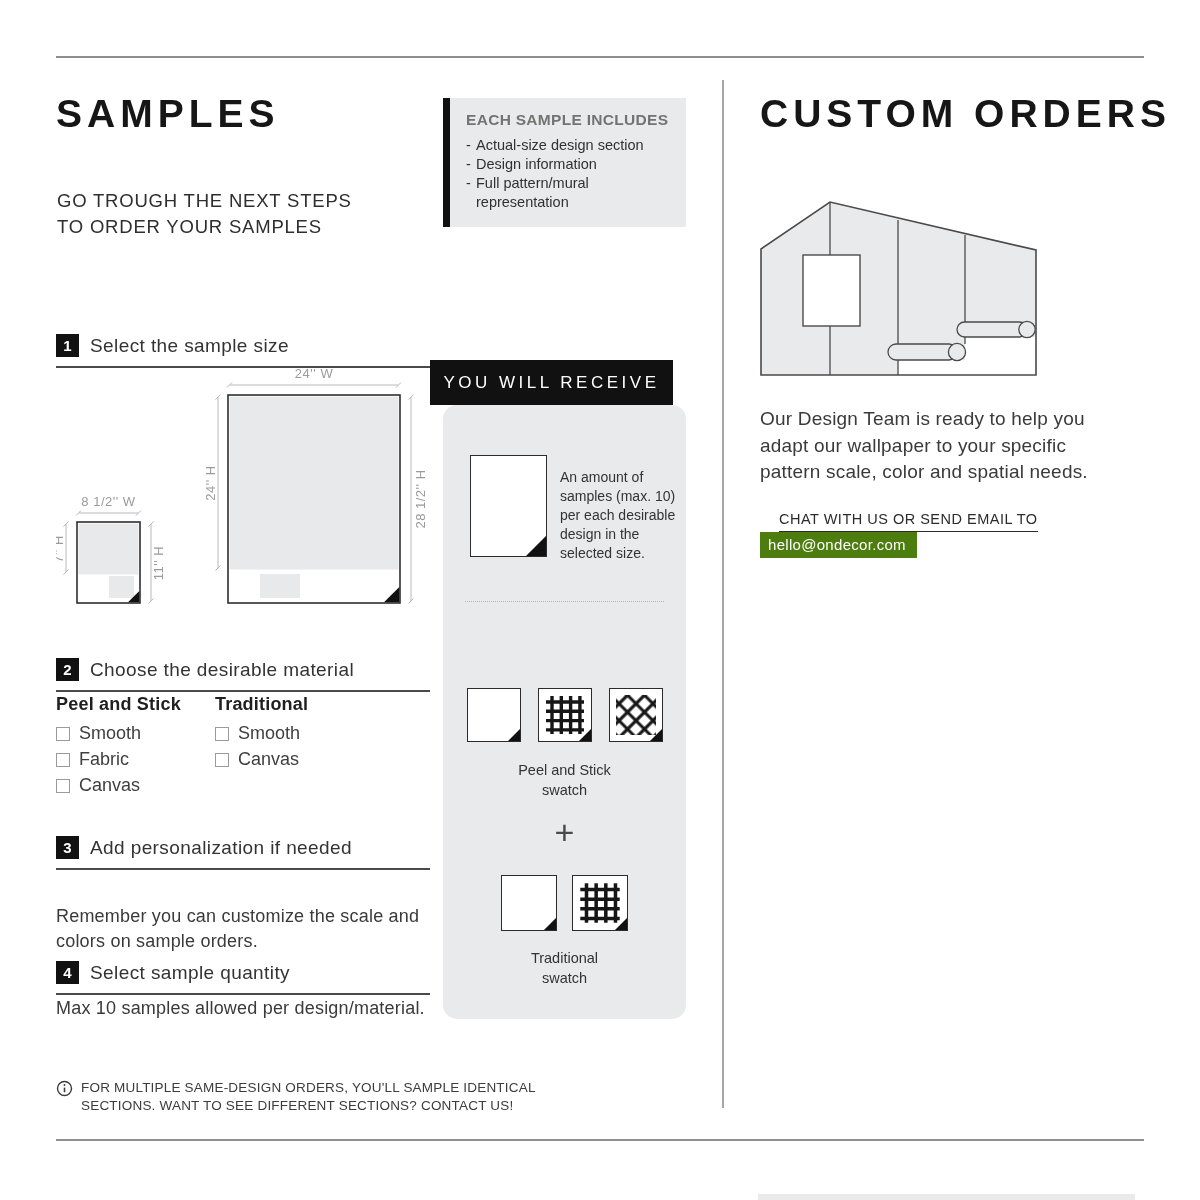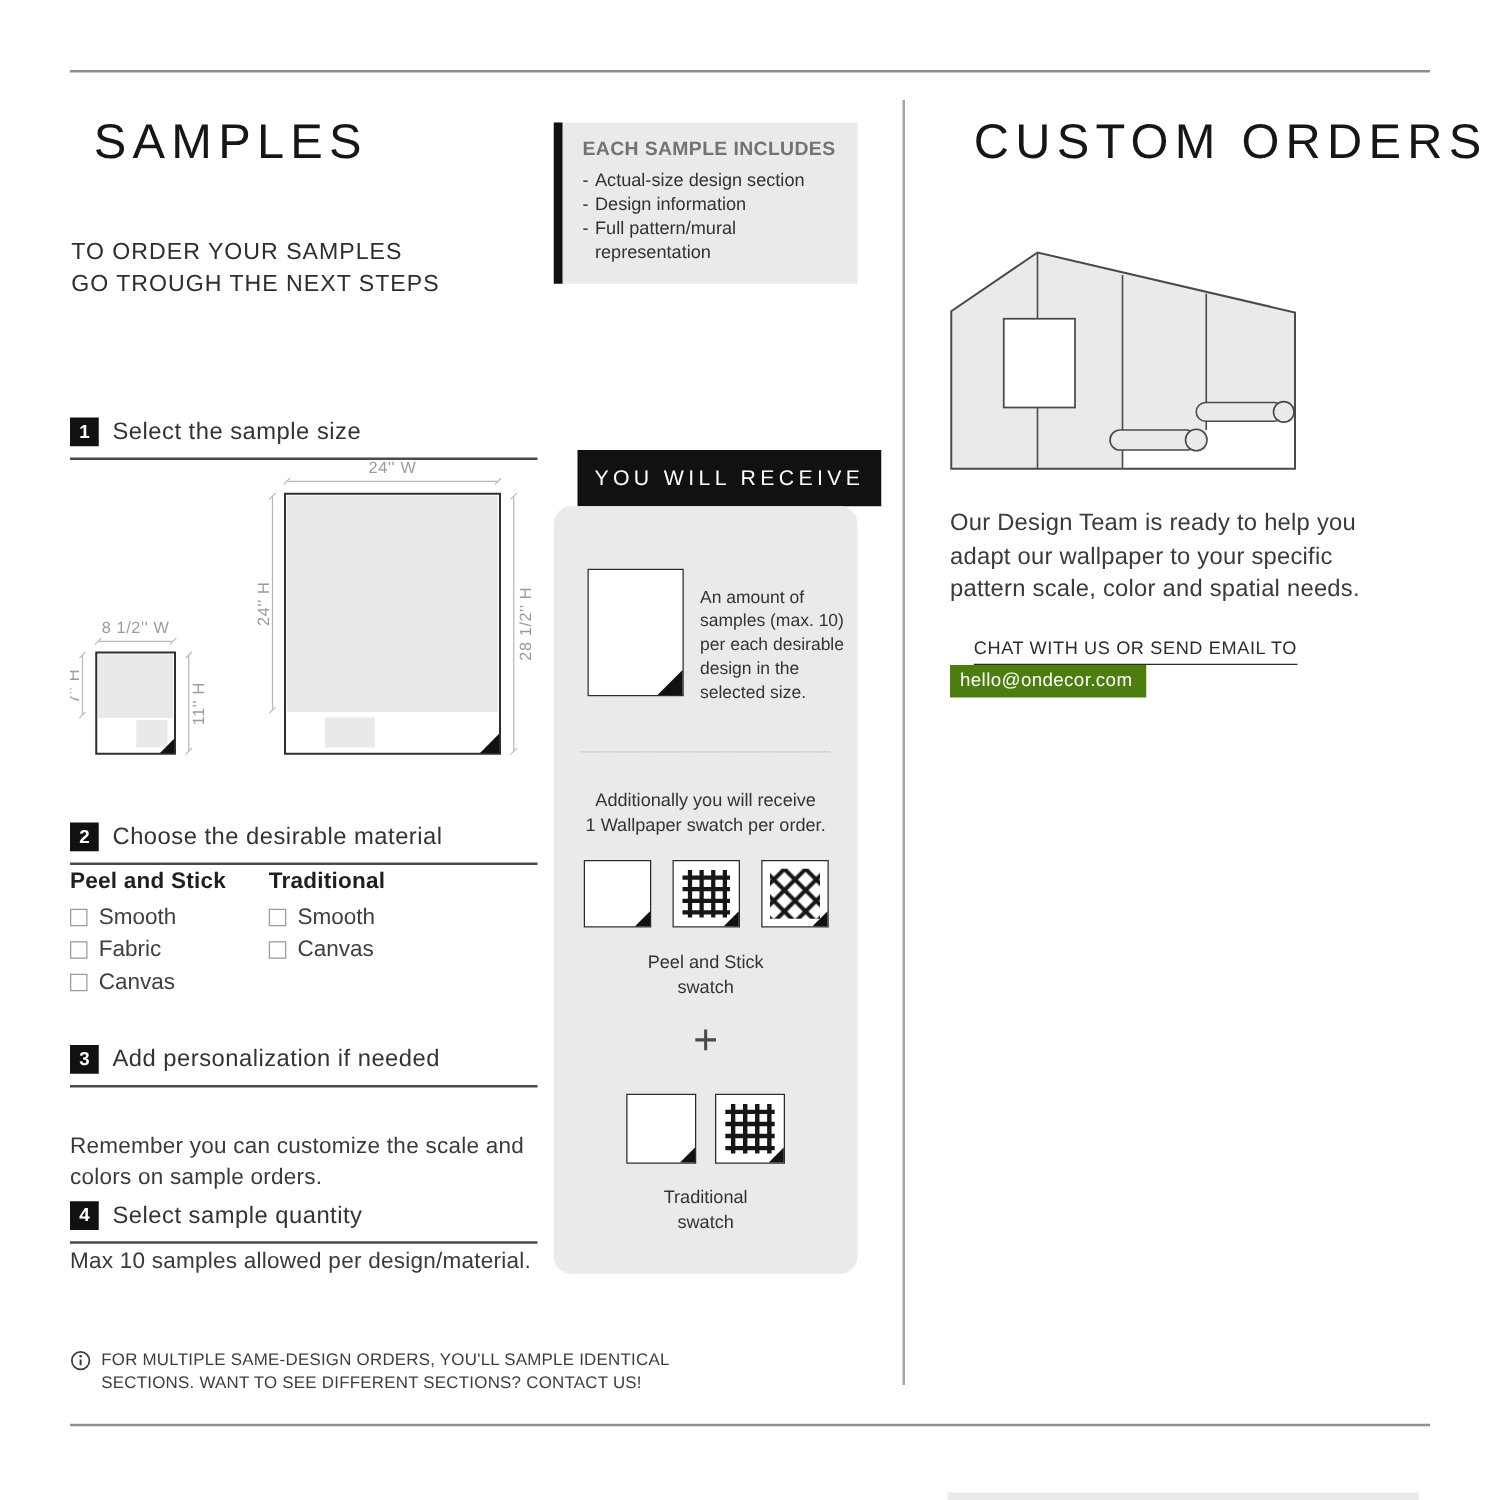--- a/index.html
+++ b/index.html
@@ -2,21 +2,21 @@
 <html><head>
 <meta charset="utf-8">
 <style>
   html,body{margin:0;padding:0;background:#fff;}
   body{width:1200px;height:1200px;position:relative;font-family:"Liberation Sans",sans-serif;color:#2e2e2e;}
   .abs{position:absolute;}
   .rule{background:#8f8f8f;height:2px;}
   .vline{background:#a5a5a5;width:2px;}
 
   
-  .big-title{font-size:39px;font-weight:400;letter-spacing:5px;color:#161616;white-space:nowrap;margin-left:19px;}
+  .big-title{font-size:39px;font-weight:700;letter-spacing:5px;color:#161616;white-space:nowrap;}
   .subtitle{font-size:18.5px;letter-spacing:.8px;color:#2e2e2e;line-height:1.38;}
   .step{width:374px;}
   .step-header{display:flex;align-items:center;gap:11px;border-bottom:2px solid #4a4a4a;padding-bottom:9px;}
   .step-num{width:23px;height:23px;background:#111;color:#fff;font-size:15px;font-weight:600;display:flex;align-items:center;justify-content:center;flex:none;}
   .step-title{font-size:19px;letter-spacing:.4px;color:#333;}
   .step-body{font-size:18px;line-height:25px;letter-spacing:.2px;color:#3a3a3a;}
   .mat-title{font-size:18px;font-weight:700;color:#1f1f1f;letter-spacing:.2px;margin-bottom:8px;}
   .check-row{display:flex;align-items:center;gap:9px;font-size:18px;color:#3f3f3f;margin-bottom:5px;}
   .checkbox{width:12px;height:12px;border:1.5px solid #9b9b9b;background:#fff;flex:none;}
   .footnote{display:flex;gap:8px;font-size:13.5px;line-height:18px;letter-spacing:.2px;color:#3c3c3c;}
@@ -49,22 +49,22 @@
 </head>
 <body>
 
 <div class="abs rule" style="left:56px;top:56px;width:1088px;"></div>
 <div class="abs rule" style="left:56px;top:1139px;width:1088px;"></div>
 <div class="abs vline" style="left:722px;top:80px;height:1028px;"></div>
 
 <div class="abs big-title" style="left:56px;top:92px;">SAMPLES</div>
 
 <div class="abs subtitle" style="left:57px;top:188px;">
+  <div>GO TROUGH THE NEXT STEPS</div>
   <div>TO ORDER YOUR SAMPLES</div>
-  <div>GO TROUGH THE NEXT STEPS</div>
 </div>
 
 <div class="abs step" style="left:56px;top:334px;">
   <div class="step-header">
     <div class="step-num">1</div>
     <div class="step-title">Select the sample size</div>
   </div>
 </div>
 
 <svg class="abs" style="left:56px;top:368px;" width="375" height="252" viewBox="0 0 375 252">
@@ -182,32 +182,28 @@
   <div class="inc-item">
     <span class="inc-dash">-</span>
     <span>Design information</span>
   </div>
   <div class="inc-item">
     <span class="inc-dash">-</span>
     <span>Full pattern/mural representation</span>
   </div>
 </div>
 
-<div class="abs black-bar" style="left:462px;top:360px;">YOU WILL RECEIVE</div>
+<div class="abs black-bar" style="left:430px;top:360px;">YOU WILL RECEIVE</div>
 
 <div class="abs receive-panel" style="left:443px;top:405px;border-radius:14px;">
   <div class="page-icon fold abs" style="left:27px;top:50px;width:75px;height:100px;--fold:20px;"></div>
   <div class="receive-text abs" style="left:117px;top:63px;width:116px;">An amount of samples (max. 10) per each desirable design in the selected size.</div>
 
   <div class="dotted abs" style="left:22px;right:22px;top:196px;"></div>
 
-  <div class="center-text abs" style="left:0;top:226px;width:100%;">
-    <div>Additionally you will receive</div>
-    <div>1 Wallpaper swatch per order.</div>
-  </div>
 
   <div class="swatch-row abs" style="top:283px;">
     <div class="swatch fold" style="width:52px;height:52px;"></div>
     <div class="swatch fold" style="width:52px;height:52px;">
       <svg width="52" height="52" viewBox="0 0 52 52">
         <g stroke="#161616" stroke-width="3.4">
           <line x1="13" y1="7" x2="13" y2="45"></line>
             <line x1="22.3" y1="7" x2="22.3" y2="45"></line>
             <line x1="31.6" y1="7" x2="31.6" y2="45"></line>
             <line x1="40.9" y1="7" x2="40.9" y2="45"></line>

